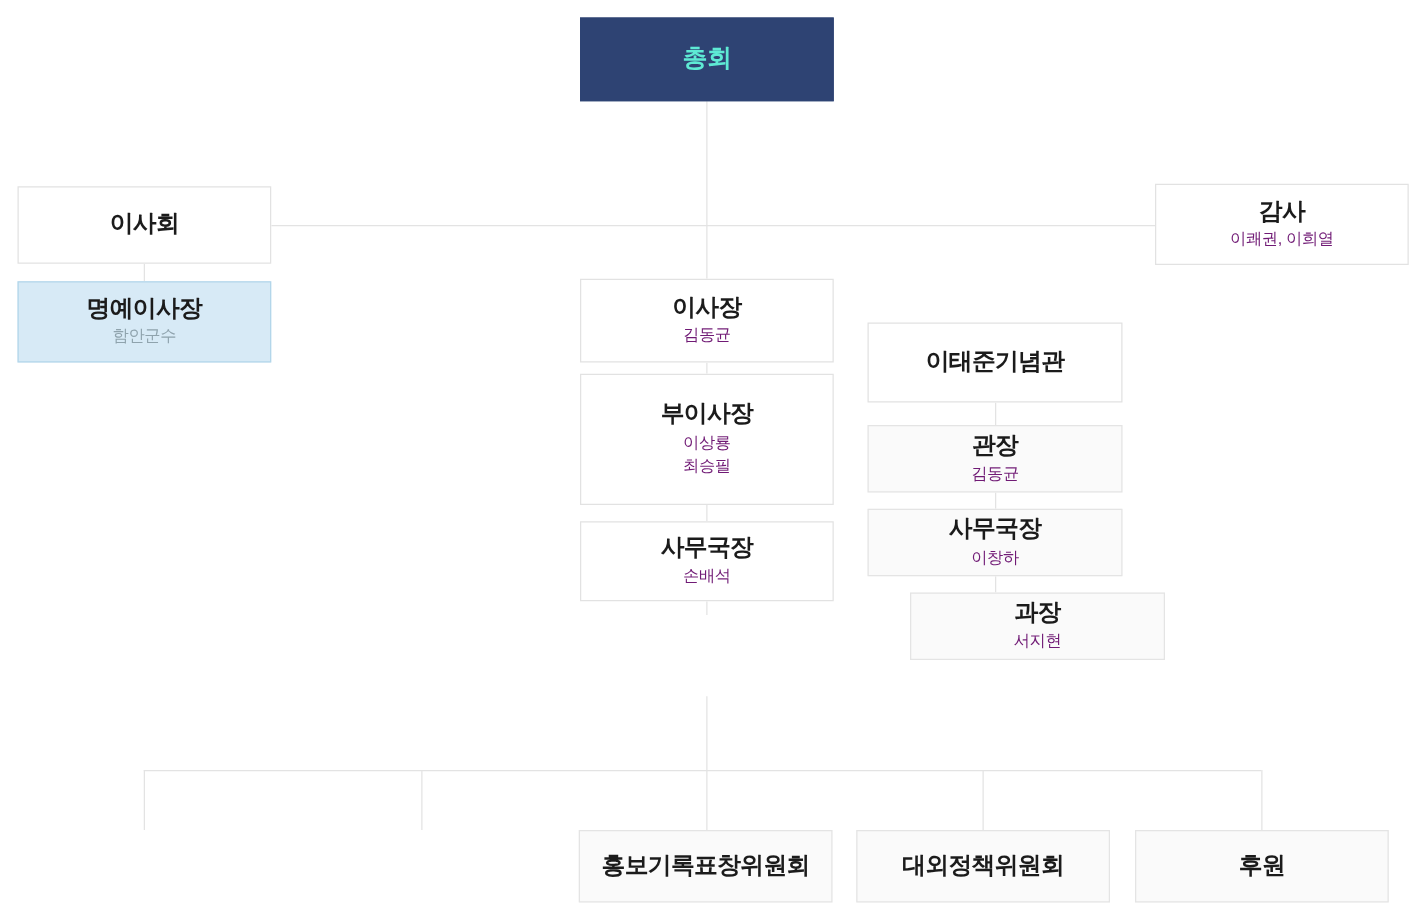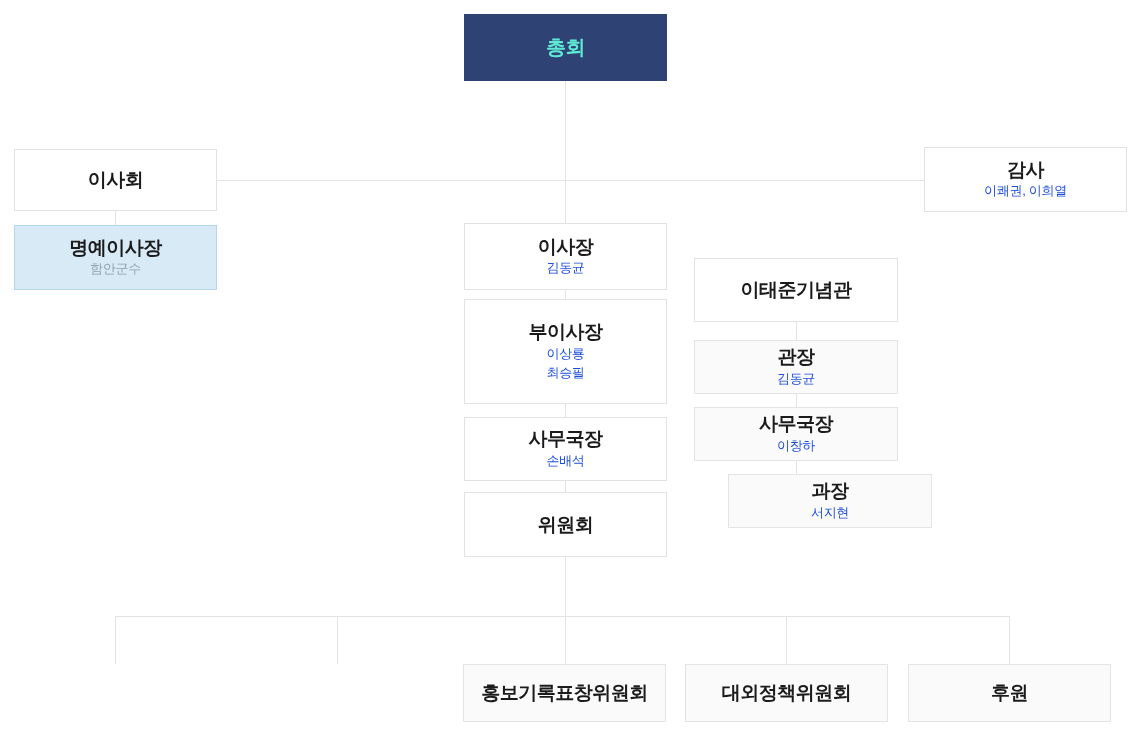--- a/index.html
+++ b/index.html
@@ -25,21 +25,21 @@
   }
   .node-title {
     font-size: 19px;
     font-weight: 700;
     color: #1b1b1b;
     letter-spacing: -0.5px;
     line-height: 1.15;
   }
   .node-person {
     font-size: 13px;
-    color: #1d4ed8;
+    color: #701a75;
     letter-spacing: -0.3px;
     line-height: 1.3;
   }
   .node--navy { background: #2e4373; border: 1px solid #2e4373; }
   .node--navy .node-title { color: #5eead4; font-size: 20px; }
   .node--blue { background: #d7eaf6; border: 1px solid #b3d6ea; }
   .node--blue .node-person { color: #8fa3ad; }
   .node--gray { background: #fafafa; border: 1px solid #e4e4e4; }
   .line {
     position: absolute;
@@ -90,23 +90,20 @@
   </div>
   <div class="node" style="left:464px; top:299px; width:203px; height:105px;">
     <div class="node-title">부이사장</div>
     <div class="node-person">이상룡</div>
     <div class="node-person">최승필</div>
   </div>
   <div class="node" style="left:464px; top:417px; width:203px; height:64px;">
     <div class="node-title">사무국장</div>
     <div class="node-person">손배석</div>
   </div>
-  <div class="node" style="left:464px; top:492px; width:203px; height:65px;">
-    <div class="node-title">위원회</div>
-  </div>
 
   <div class="node" style="left:694px; top:258px; width:204px; height:64px;">
     <div class="node-title">이태준기념관</div>
   </div>
   <div class="node node--gray" style="left:694px; top:340px; width:204px; height:54px;">
     <div class="node-title">관장</div>
     <div class="node-person">김동균</div>
   </div>
   <div class="node node--gray" style="left:694px; top:407px; width:204px; height:54px;">
     <div class="node-title">사무국장</div>

